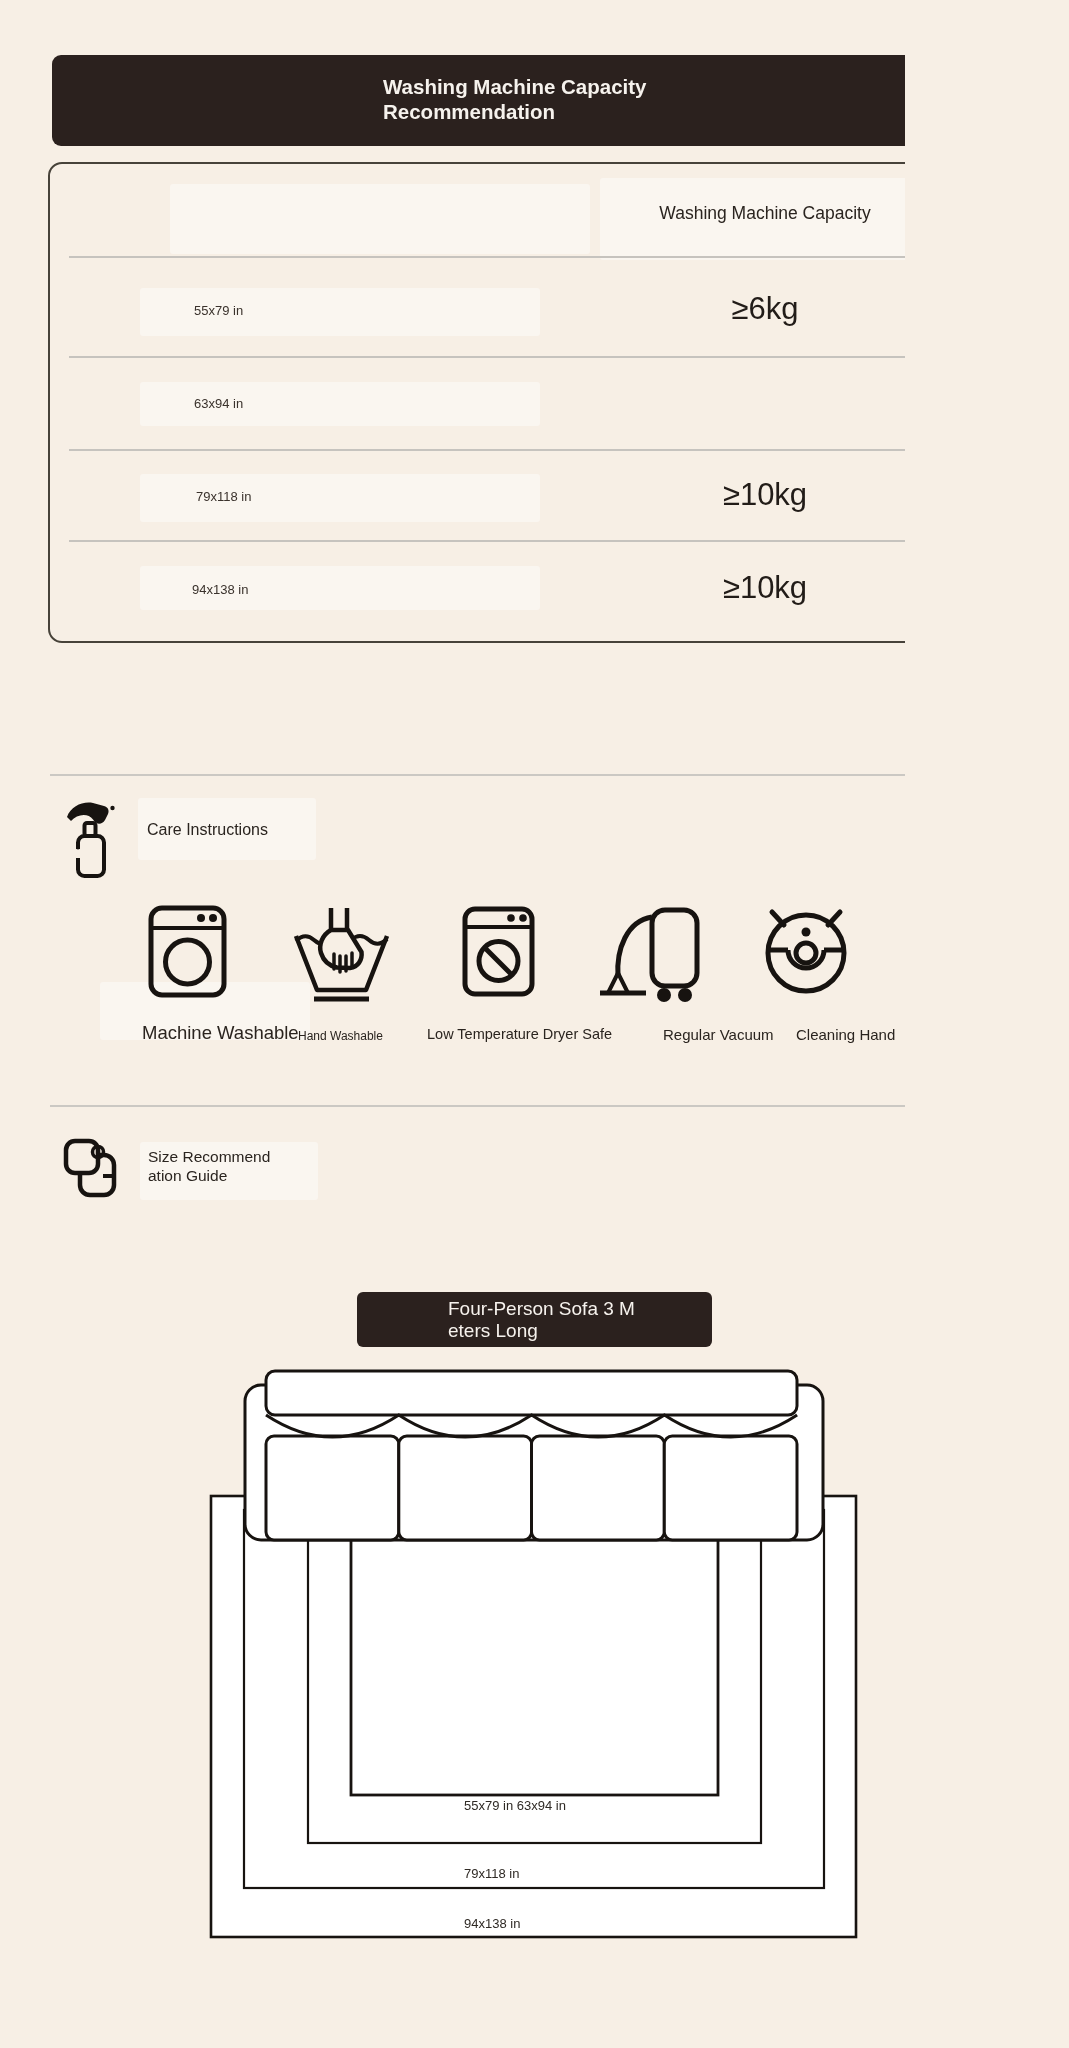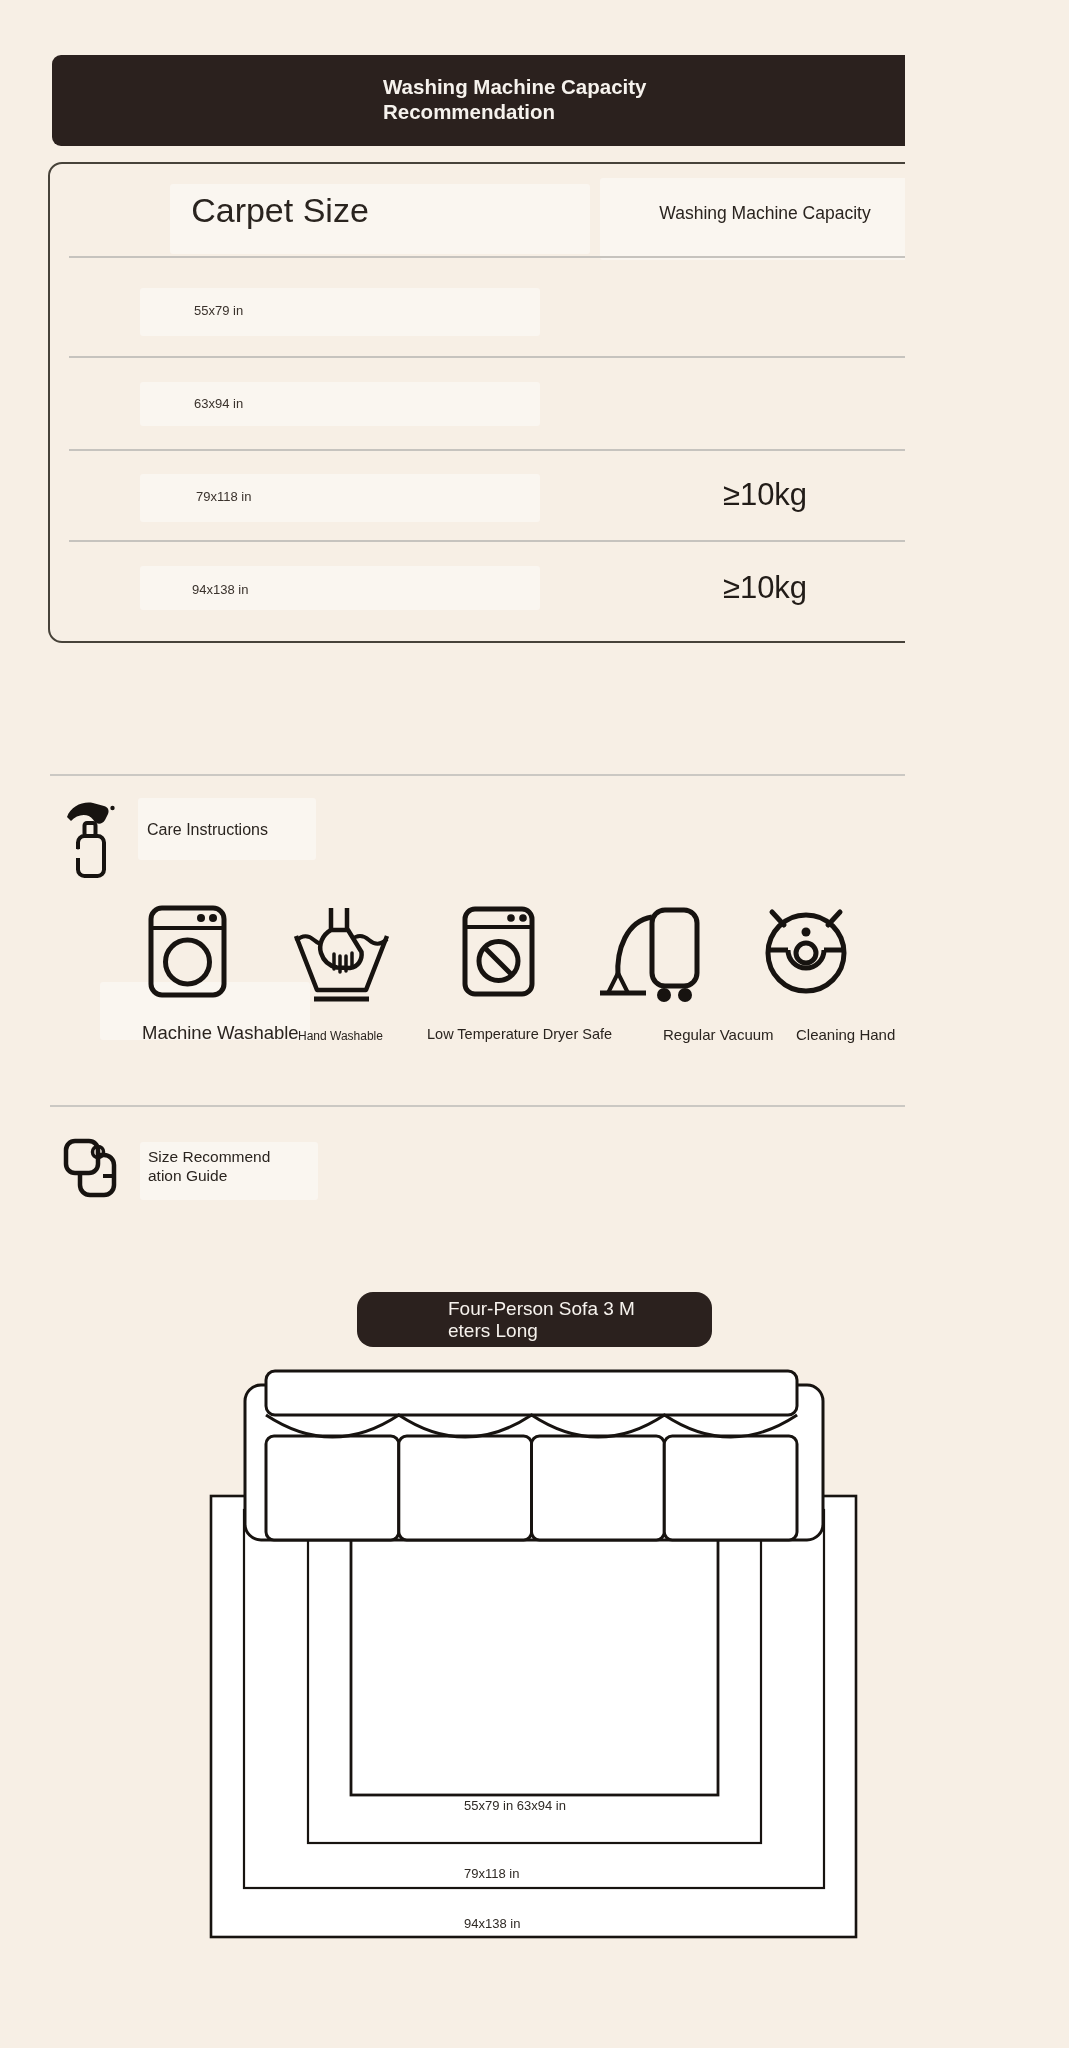--- a/index.html
+++ b/index.html
@@ -35,29 +35,29 @@
   <div class="patch" style="left:140px;top:1142px;width:178px;height:58px;"></div>
 
   <div class="darkbar" style="left:52px;top:55px;width:964px;height:91px;">
     <div class="hdr-text">
       <div>Washing Machine Capacity</div>
       <div>Recommendation</div>
     </div>
   </div>
 
   <div class="tablebox" style="left:48px;top:162px;width:968px;height:477px;"></div>
-  <div class="abs" style="left:120px;top:191px;width:320px;text-align:center;font-size:34px;font-weight:500;color:#2a241f;">Carpet Size</div>
   <div class="abs" style="left:600px;top:203px;width:330px;text-align:center;font-size:17.5px;color:#2a241f;">Washing Machine Capacity</div>
 
   <div class="tdiv" style="left:69px;top:256px;width:930px;"></div>
   <div class="tdiv" style="left:69px;top:356px;width:930px;"></div>
   <div class="tdiv" style="left:69px;top:449px;width:930px;"></div>
   <div class="tdiv" style="left:69px;top:540px;width:930px;"></div>
 
   <div class="rowlabel" style="left:194px;top:303px;">55x79 in</div>
+  <div class="rowval" style="left:620px;top:291px;">≥6kg</div>
   <div class="rowlabel" style="left:194px;top:396px;">63x94 in</div>
   <div class="rowlabel" style="left:196px;top:489px;">79x118 in</div>
   <div class="rowval" style="left:620px;top:477px;">≥10kg</div>
   <div class="rowlabel" style="left:192px;top:582px;">94x138 in</div>
   <div class="rowval" style="left:620px;top:570px;">≥10kg</div>
 
   <div class="sectdiv" style="left:50px;top:774px;width:968px;"></div>
 
   <div class="abs" style="left:64px;top:798px;">
     <svg width="52" height="80" viewBox="0 0 52 80">
@@ -150,21 +150,21 @@
       <rect class="stk" x="3" y="3" width="32" height="32" rx="9" stroke-width="4.5"></rect>
       <circle class="stk" cx="35" cy="14" r="5.5" stroke-width="3.5" fill="#f7efe5"></circle>
       <line class="stk" x1="40" y1="38" x2="49" y2="38" stroke-width="4"></line>
     </svg>
   </div>
   <div class="abs" style="left:148px;top:1147px;font-size:15.5px;line-height:19px;">
     <div>Size Recommend</div>
     <div>ation Guide</div>
   </div>
 
-  <div class="darkbar" style="left:357px;top:1292px;width:355px;height:55px;border-radius:16px;">
+  <div class="darkbar" style="left:357px;top:1292px;width:355px;height:55px;border-radius:6px;">
     <div style="position:absolute;left:91px;top:6px;font-size:19px;line-height:22px;color:#f6f2ed;">
       <div>Four-Person Sofa 3 M</div>
       <div>eters Long</div>
     </div>
   </div>
 
   <div class="abs" style="left:150px;top:1360px;">
     <svg width="720" height="640" viewBox="0 0 720 640">
 
       <rect x="61" y="136" width="645" height="441" fill="#ffffff" stroke="#171310" stroke-width="2.6"></rect>

